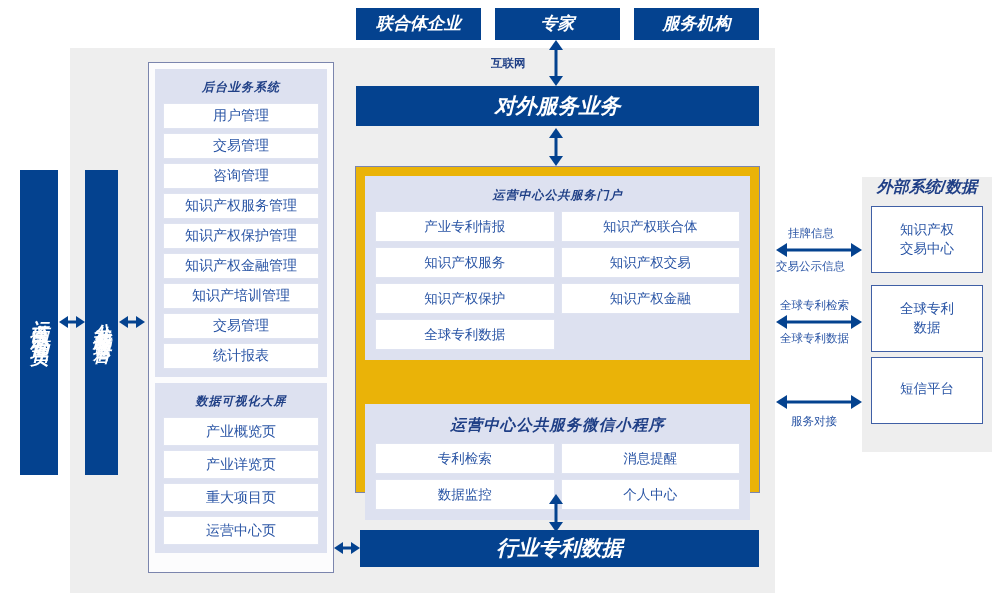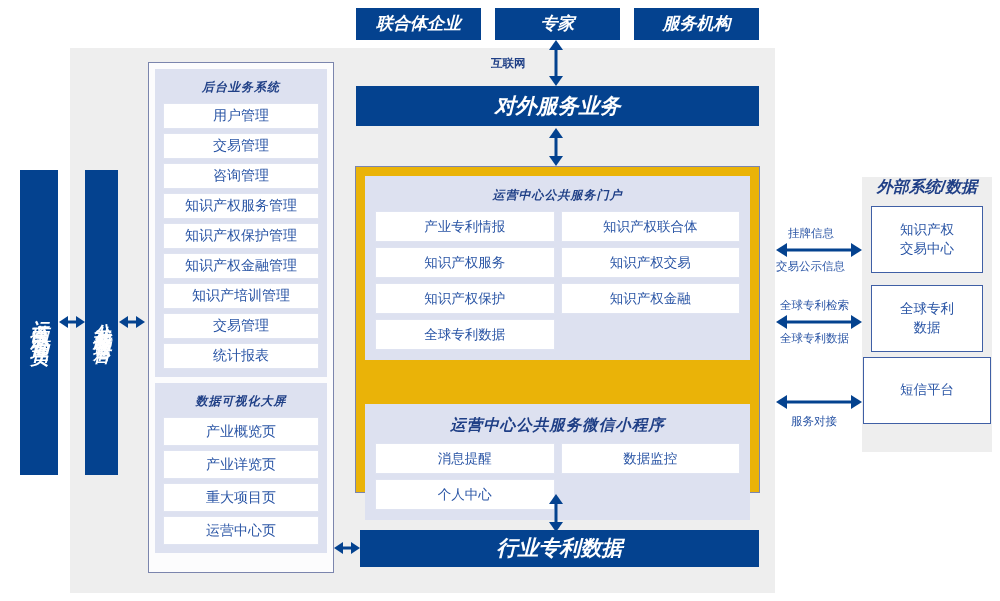--- a/index.html
+++ b/index.html
@@ -205,20 +205,21 @@
         <div class="cell">知识产权交易</div>
         <div class="cell">知识产权保护</div>
         <div class="cell">知识产权金融</div>
         <div class="cell">全球专利数据</div>
       </div>
     </div>
 
     <div class="group" style="padding:8px 10px 10px 10px;margin-top:44px;">
       <div class="group-title sm">运营中心公共服务微信小程序</div>
       <div class="grid2">
+        <div class="cell">专利检索</div>
         <div class="cell">消息提醒</div>
         <div class="cell">数据监控</div>
         <div class="cell">个人中心</div>
       </div>
     </div>
   </div>
 
   <div class="abs arrow-v" style="left:546px; top:494px; width:20px; height:38px;">
     <svg width="20" height="38" viewBox="0 0 20 38">
       <line x1="10" y1="8" x2="10" y2="30" stroke="#04428f" stroke-width="3"></line>
@@ -238,21 +239,21 @@
   <div class="abs blue-box banner" style="left:360px; top:530px; width:399px; height:37px;text-align:right;">
     <span>行业专利数据</span>
   </div>
 
   <div class="abs ext-panel" style="left:862px; top:177px; width:130px; height:275px;">
     <div class="ext-title">外部系统/数据</div>
     <div class="ext-box" style="margin:8px auto 12px auto; width:112px; height:67px; white-space:pre-line;">知识产权
 交易中心</div>
     <div class="ext-box" style="margin:5px auto 0 auto; width:112px; height:67px; white-space:pre-line;">全球专利
 数据</div>
-    <div class="ext-box" style="margin:5px auto 0 auto; width:128px; height:67px; white-space:pre-line;">短信平台</div>
+    <div class="ext-box" style="margin:5px auto 0 auto; width:112px; height:67px; white-space:pre-line;font-family:Liberation Mono, monospace;">短信平台</div>
   </div>
 
   <div class="abs arrow-h" style="left:776px; top:240px; width:86px; height:20px;">
     <svg width="86" height="20" viewBox="0 0 86 20">
       <line x1="8" y1="10" x2="78" y2="10" stroke="#04428f" stroke-width="3"></line>
       <polygon points="0,10 11,3 11,17" fill="#04428f"></polygon>
       <polygon points="86,10 75,3 75,17" fill="#04428f"></polygon>
     </svg>
   </div>
   <div class="edge-label thin" style="left:788px; top:226px;">挂牌信息</div>

